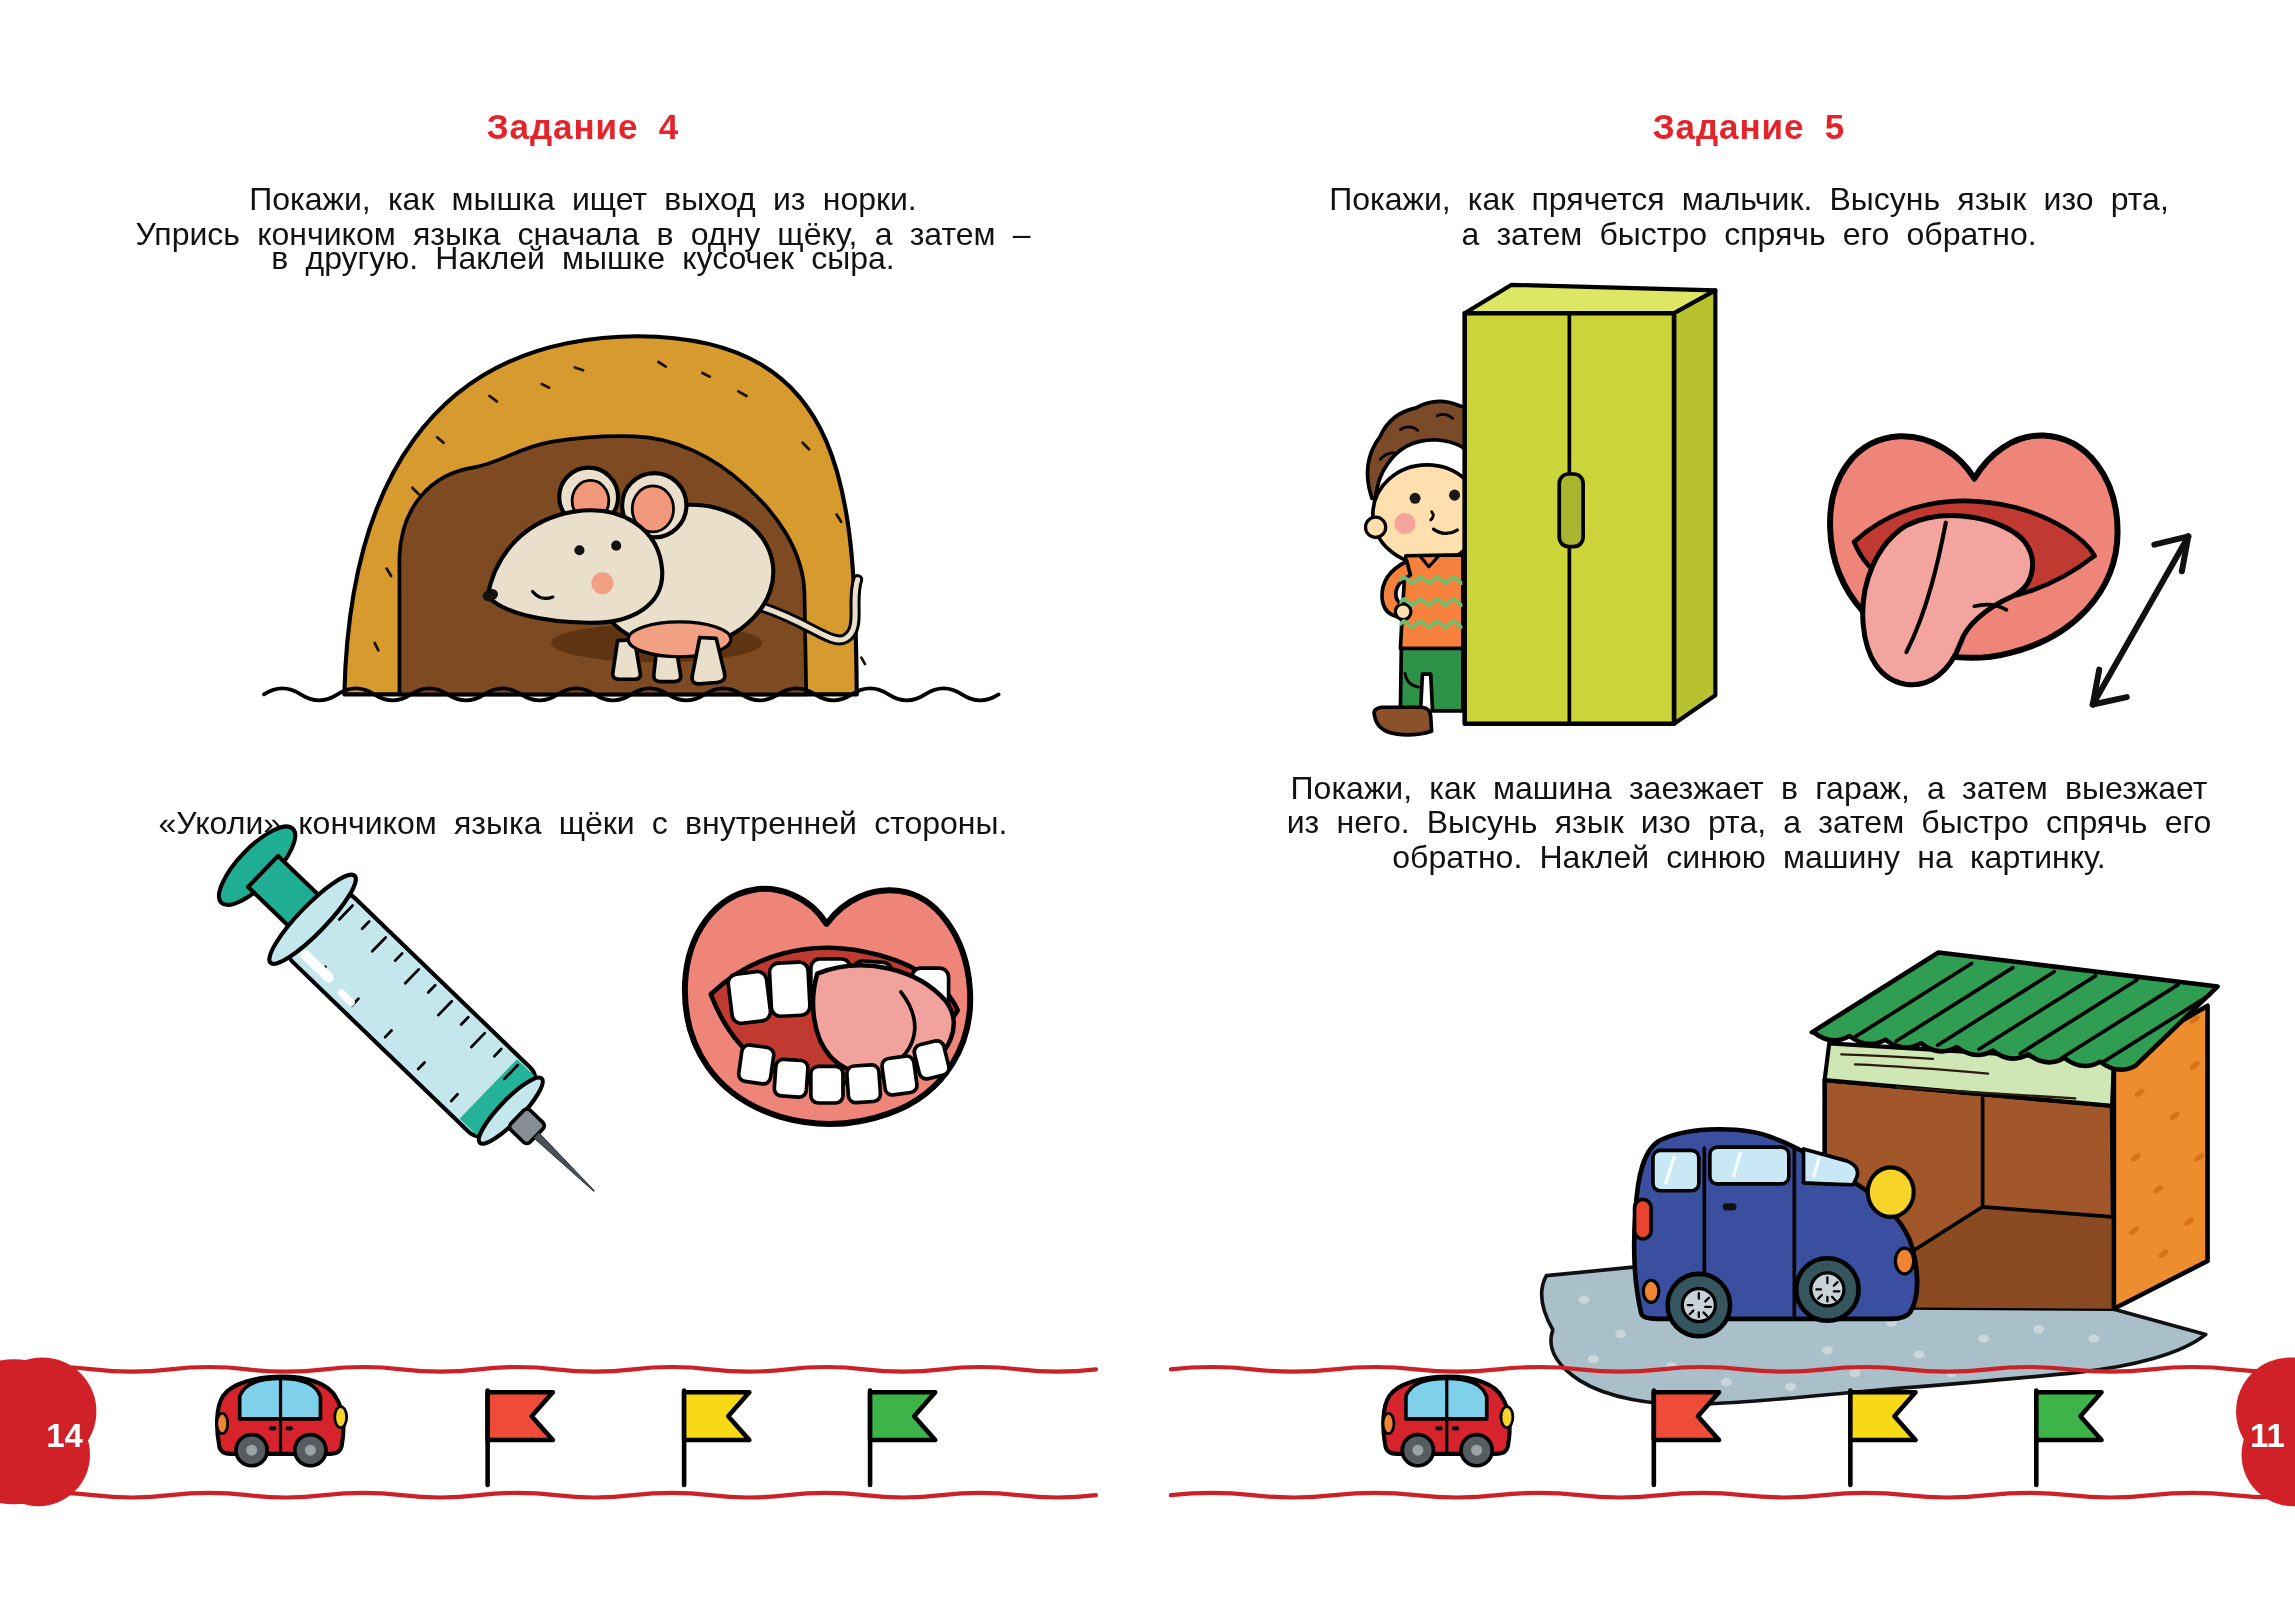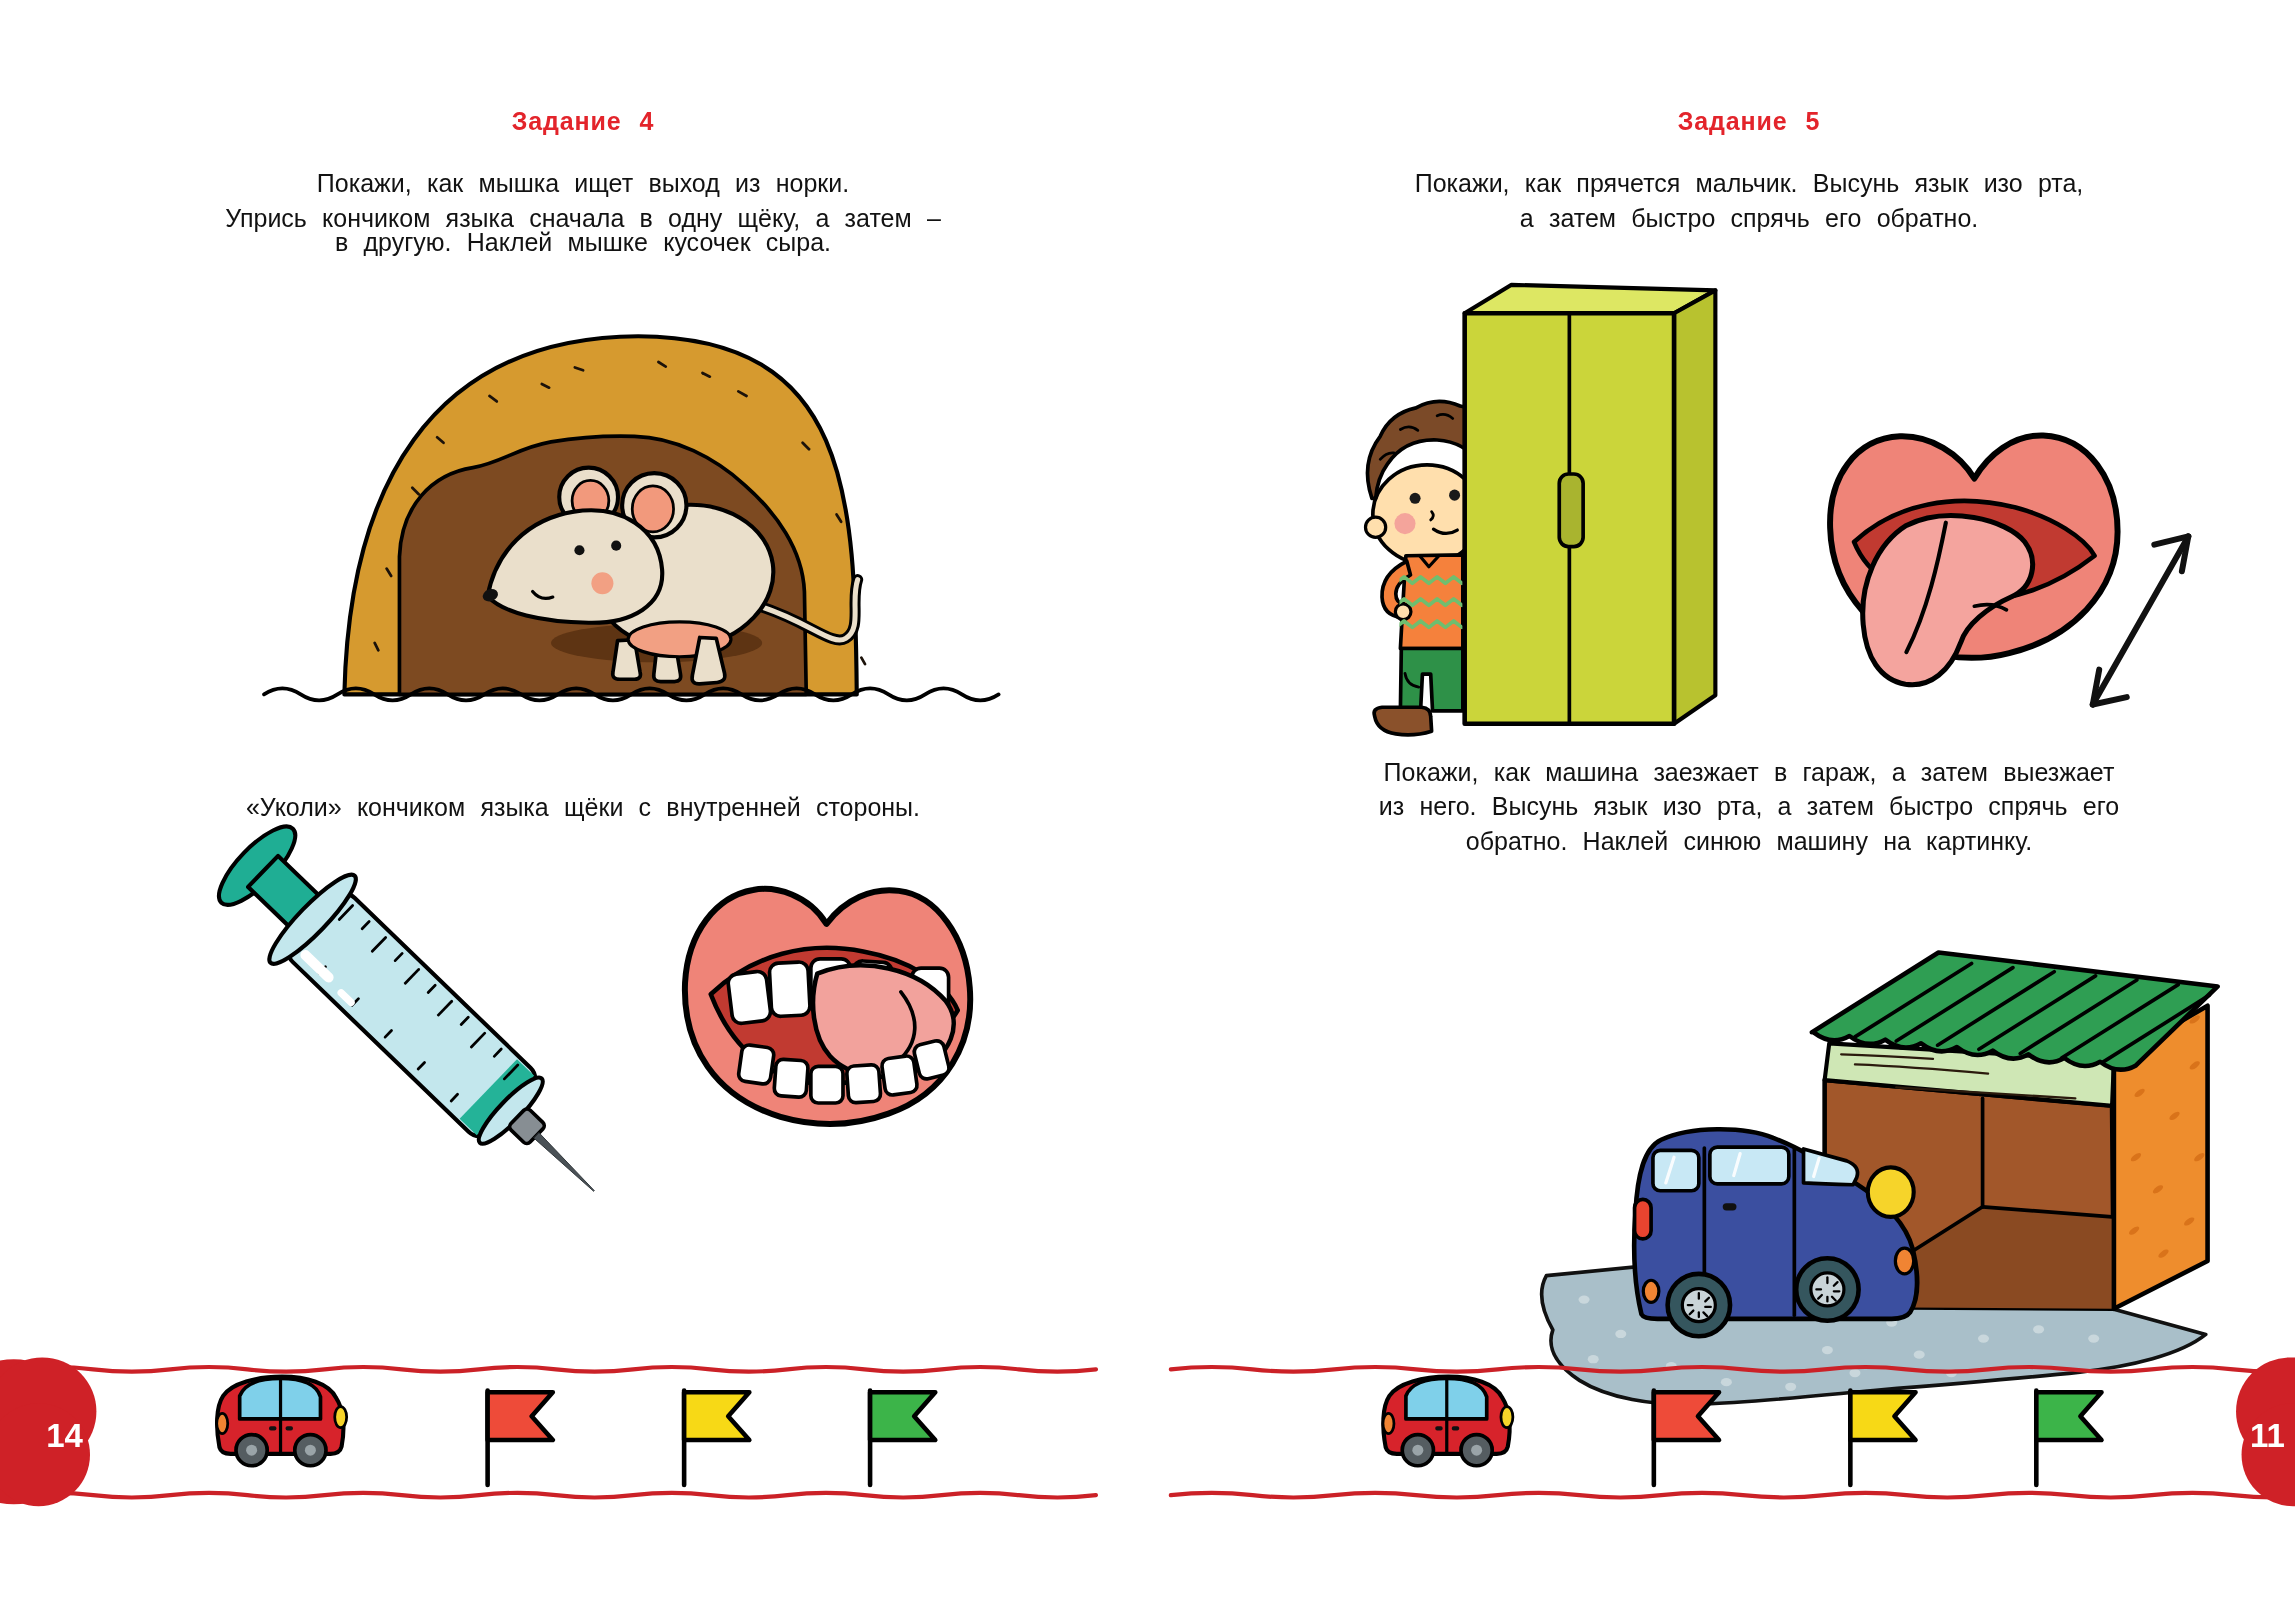--- a/index.html
+++ b/index.html
@@ -1,21 +1,21 @@
 <!DOCTYPE html>
 <html style="font-size:7.3px"><head>
 <meta charset="utf-8">
 <style>
   html,body{margin:0;padding:0;background:#ffffff;}
   .spread{position:relative;width:2332px;height:1600px;background:#ffffff;overflow:hidden;
           font-family:"Liberation Sans","DejaVu Sans",sans-serif;}
   .art{position:absolute;left:0;top:0;width:2332px;height:1600px;}
   .txt{position:absolute;text-align:center;color:#121212;}
-  .page-title{font-size:25px;font-weight:bold;color:#e3242b;letter-spacing:0.9px;word-spacing:10px;}
-  .body-line{font-size:25px;line-height:34px;word-spacing:8.3px;letter-spacing:0px;white-space:nowrap;}
+  .page-title{font-size:35px;font-weight:bold;color:#e3242b;letter-spacing:0.9px;word-spacing:10px;}
+  .body-line{font-size:32px;line-height:34px;word-spacing:8.3px;letter-spacing:0px;white-space:nowrap;margin-top:16px;}
   .pageno{position:absolute;width:55px;text-align:center;font-size:33px;font-weight:bold;color:#ffffff;}
   .lp{left:0;width:1166px;}
   .rp{left:1166px;width:1166px;}
 </style>
 </head>
 <body>
 
 <div class="spread">
 
 <svg class="art" viewBox="0 0 5079 3484" xmlns="http://www.w3.org/2000/svg">

